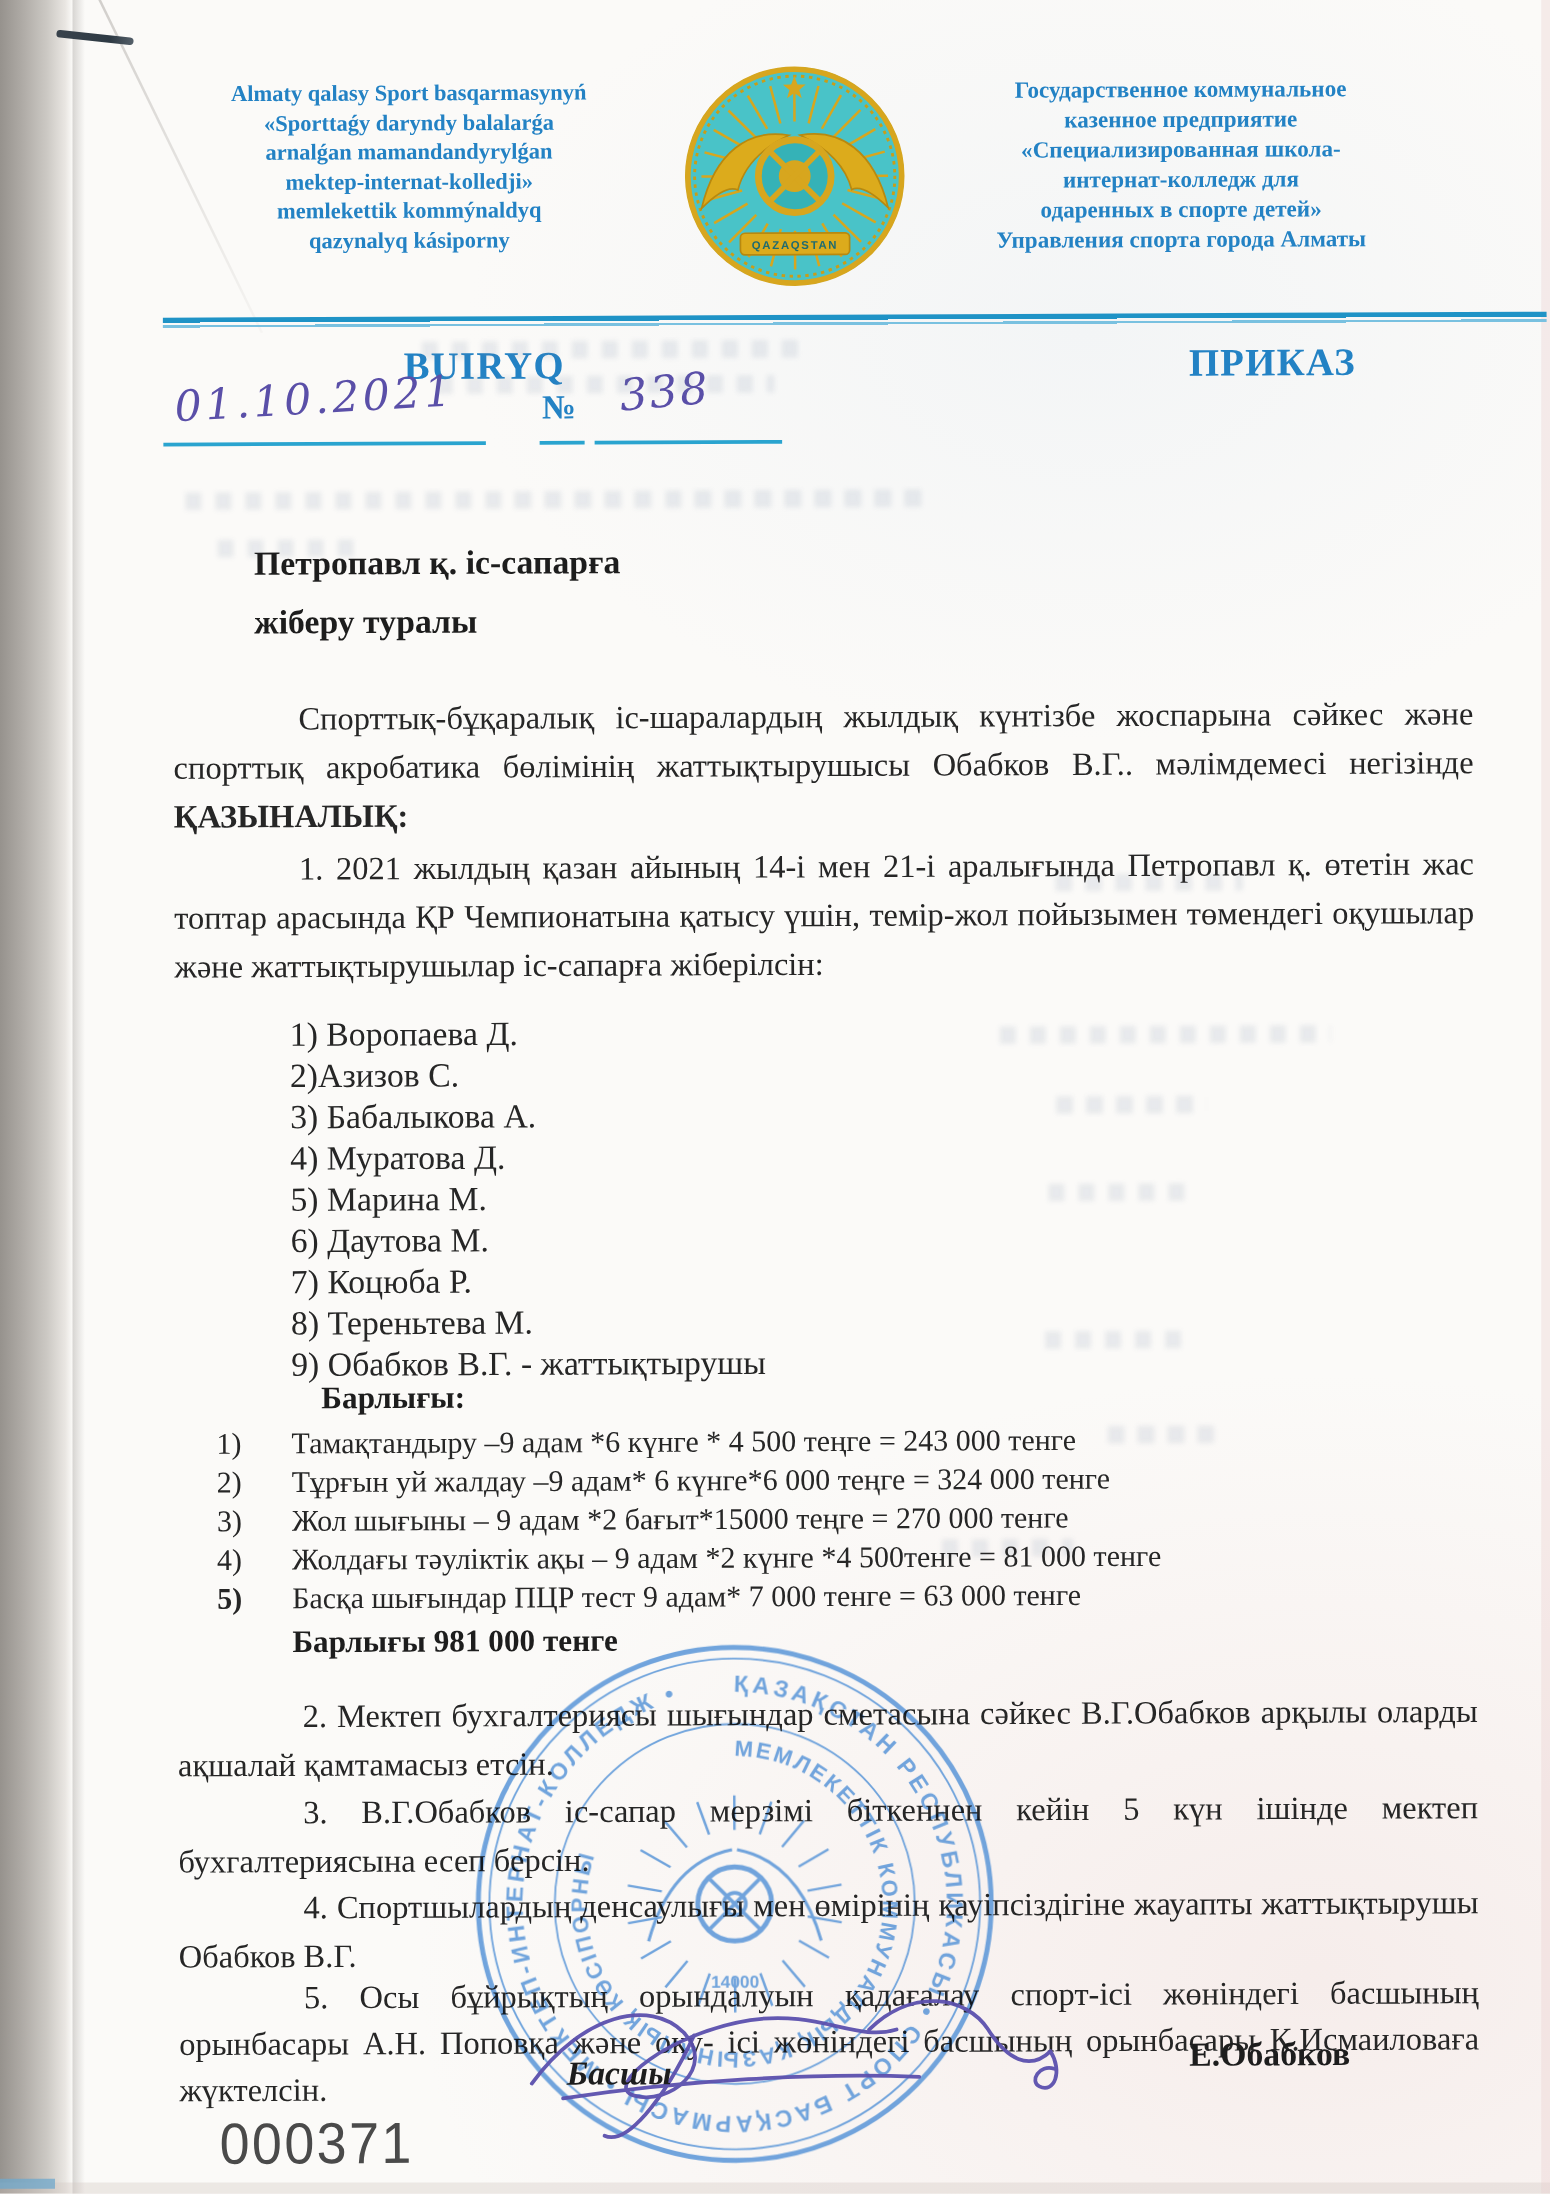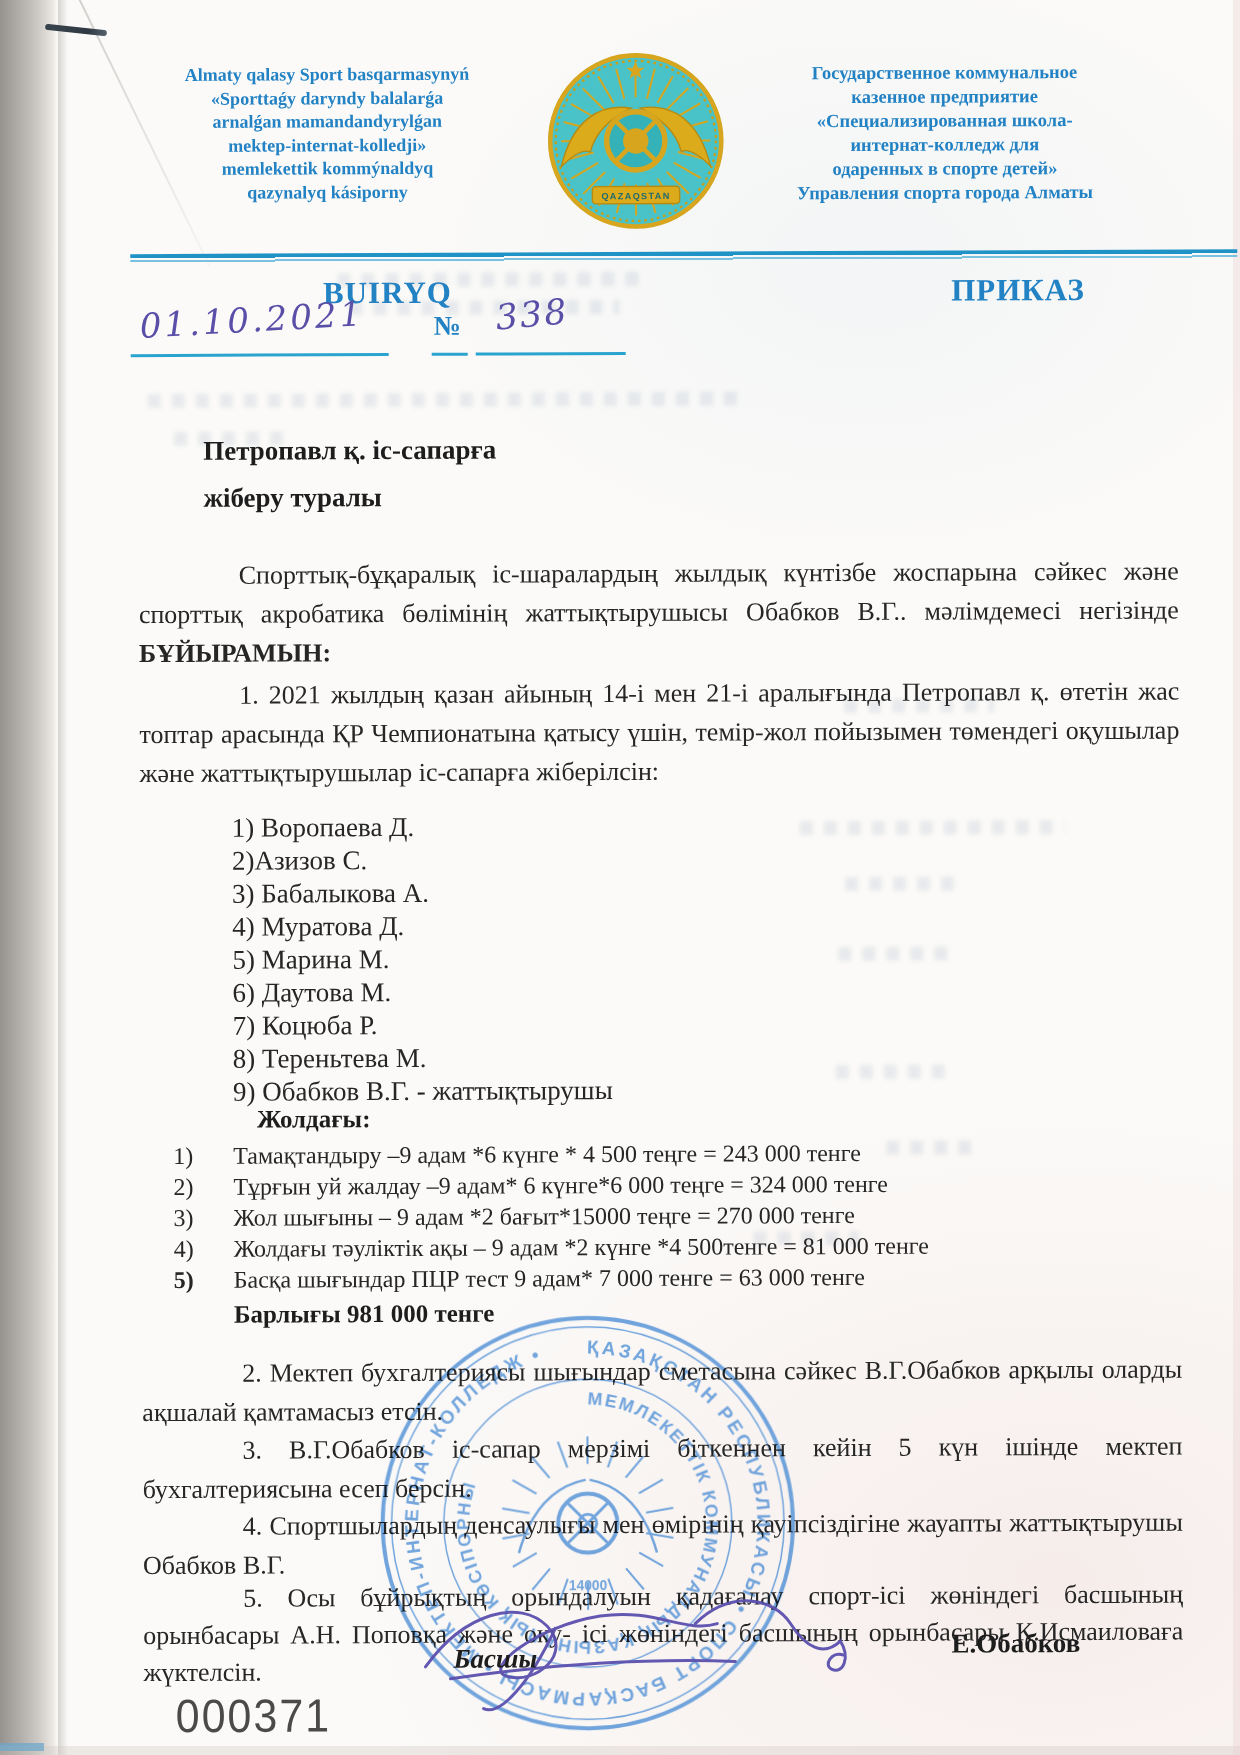--- a/index.html
+++ b/index.html
@@ -154,37 +154,37 @@
     <div class="ghost" style="left:800px;top:822px;width:265px;"></div>
     <div class="ghost" style="left:845px;top:878px;width:120px;"></div>
     <div class="ghost" style="left:838px;top:948px;width:120px;"></div>
     <div class="ghost" style="left:835px;top:1066px;width:120px;"></div>
     <div class="ghost" style="left:885px;top:1142px;width:85px;"></div>
     <div class="ghost" style="left:752px;top:1232px;width:105px;"></div>
 
     <div class="subject">Петропавл қ. іс-сапарға
 жіберу туралы</div>
 
-    <p class="para ind" style="top:528px;"><span>Спорттық-бұқаралық іс-шаралардың жылдық күнтізбе жоспарына сәйкес және спорттық акробатика бөлімінің  жаттықтырушысы Обабков В.Г.. мәлімдемесі негізінде</span> <span class="b">БҰЙЫРАМЫН:</span></p>
+    <p class="para ind" style="top:528px;"><span>Спорттық-бұқаралық іс-шаралардың жылдық күнтізбе жоспарына сәйкес және спорттық акробатика бөлімінің  жаттықтырушысы Обабков В.Г.. мәлімдемесі негізінде</span> <span class="b">ҚАЗЫНАЛЫҚ:</span></p>
 
     <p class="para ind" style="top:648px;">1. 2021 жылдың қазан айының 14-і мен 21-і аралығында Петропавл  қ. өтетін жас топтар арасында ҚР Чемпионатына қатысу  үшін, темір-жол пойызымен төмендегі  оқушылар және жаттықтырушылар  іс-сапарға жіберілсін:</p>
 
     <div class="names">
       <div class="name-row">1) Воропаева Д.</div>
       <div class="name-row">2)Азизов С.</div>
       <div class="name-row">3) Бабалыкова А.</div>
       <div class="name-row">4) Муратова Д.</div>
       <div class="name-row">5) Марина М.</div>
       <div class="name-row">6) Даутова М.</div>
       <div class="name-row">7) Коцюба Р.</div>
       <div class="name-row">8) Тереньтева М.</div>
       <div class="name-row">9) Обабков В.Г. - жаттықтырушы</div>
     </div>
 
-    <div class="exp-head">Жолдағы:</div>
+    <div class="exp-head">Барлығы:</div>
 
     <div class="expenses">
       <div class="exp-row">
         <span class="exp-num">1)</span>
         <span class="exp-text">Тамақтандыру –9 адам *6 күнге * 4 500 теңге = 243 000 тенге</span>
       </div>
       <div class="exp-row">
         <span class="exp-num">2)</span>
         <span class="exp-text">Тұрғын уй жалдау –9 адам* 6 күнге*6 000 теңге = 324 000 тенге</span>
       </div>

